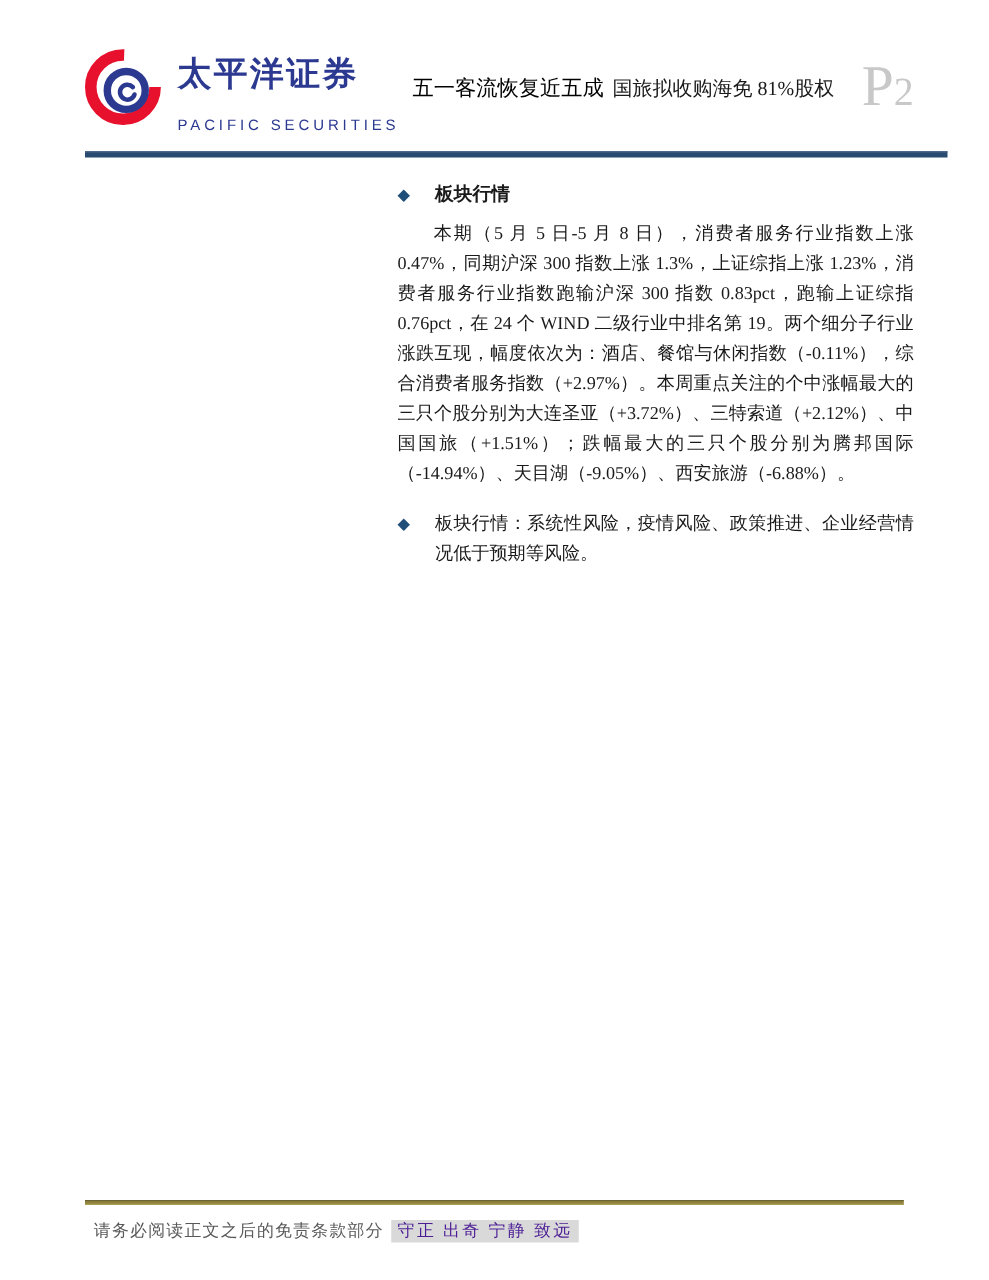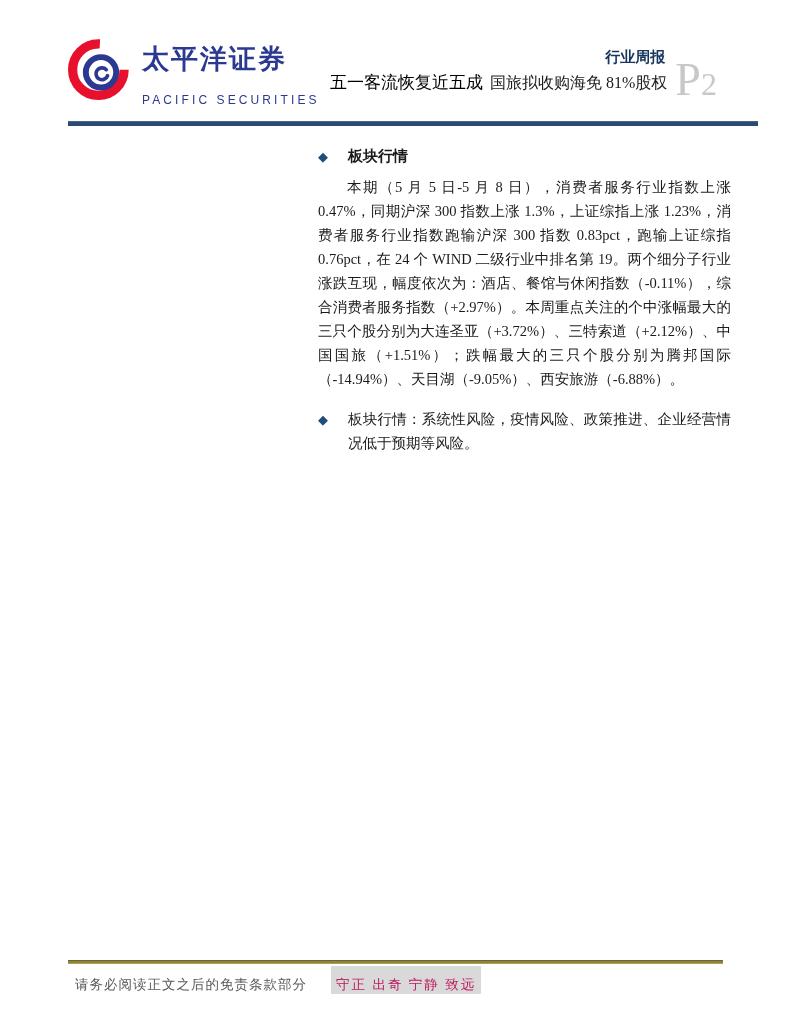--- a/index.html
+++ b/index.html
@@ -41,21 +41,21 @@
     color: var(--navy, #17365d);
     padding-right: 2px;
     line-height: 22px;
   }
   .report-title { margin-top: 3px; white-space: nowrap; line-height: 24px; }
   .title-bold { font-size: 17px; font-weight: normal; color: #000; }
   .title-rest { font-size: 16px; color: #1a1a1a; margin-left: 7px; }
   .page-no {
     color: var(--pageno-gray, #c8c8c8);
     font-family: "Liberation Serif", "DejaVu Serif", serif;
-    line-height: 1; margin-left: 8px; margin-bottom: -8px;
+    line-height: 1; margin-left: 22px; margin-bottom: -8px;
     white-space: nowrap;
   }
   .page-no .p { font-size: 46px; }
   .page-no .n { font-size: 32px; }
 
   .rule {
     position: absolute; left: 68px; top: 121px; width: 690px; height: 5px;
     background: var(--rule-navy, #2b4a70);
     border-top: 1px solid #4a6585;
   }
@@ -91,23 +91,23 @@
     border-top: 1px solid #6e6430;
     border-bottom: 1px solid #aba04f;
   }
   .footer-line {
     position: absolute; left: 75px; top: 976px;
     font-size: 13.5px; color: #595959;
     letter-spacing: 1px; white-space: nowrap;
   }
   .motto {
     background: var(--motto-bg, #d9d9d9);
-    color: #be185d;
-    margin-left: 24px;
-    padding: 11px 5px 2px 5px;
+    color: #4c1d95;
+    margin-left: 6px;
+    padding: 1px 5px 2px 5px;
     letter-spacing: 2px;
   }
 </style>
 </head>
 <body>
 
 <div class="page">
 
   <div class="logo">
     <svg viewBox="0 0 100 108" aria-hidden="true">
@@ -121,21 +121,20 @@
       <path d="M 58 52 a 9 9 0 1 0 2 9" fill="none" stroke="#2b3990" stroke-width="5.5" stroke-linecap="round"></path>
     </svg>
     <div class="brand-text">
       <div class="brand-cn">太平洋证券</div>
       <div class="brand-en">PACIFIC SECURITIES</div>
     </div>
   </div>
 
   <div class="header-right">
     <div class="header-meta">
-      <div class="report-type">行业周报</div>
       <div class="report-title">
         <span class="title-bold">五一客流恢复近五成</span><span class="title-rest">国旅拟收购海免 81%股权</span>
       </div>
     </div>
     <div class="page-no">
       <span class="p">P</span><span class="n">2</span>
     </div>
   </div>
 
   <div class="rule"></div>

